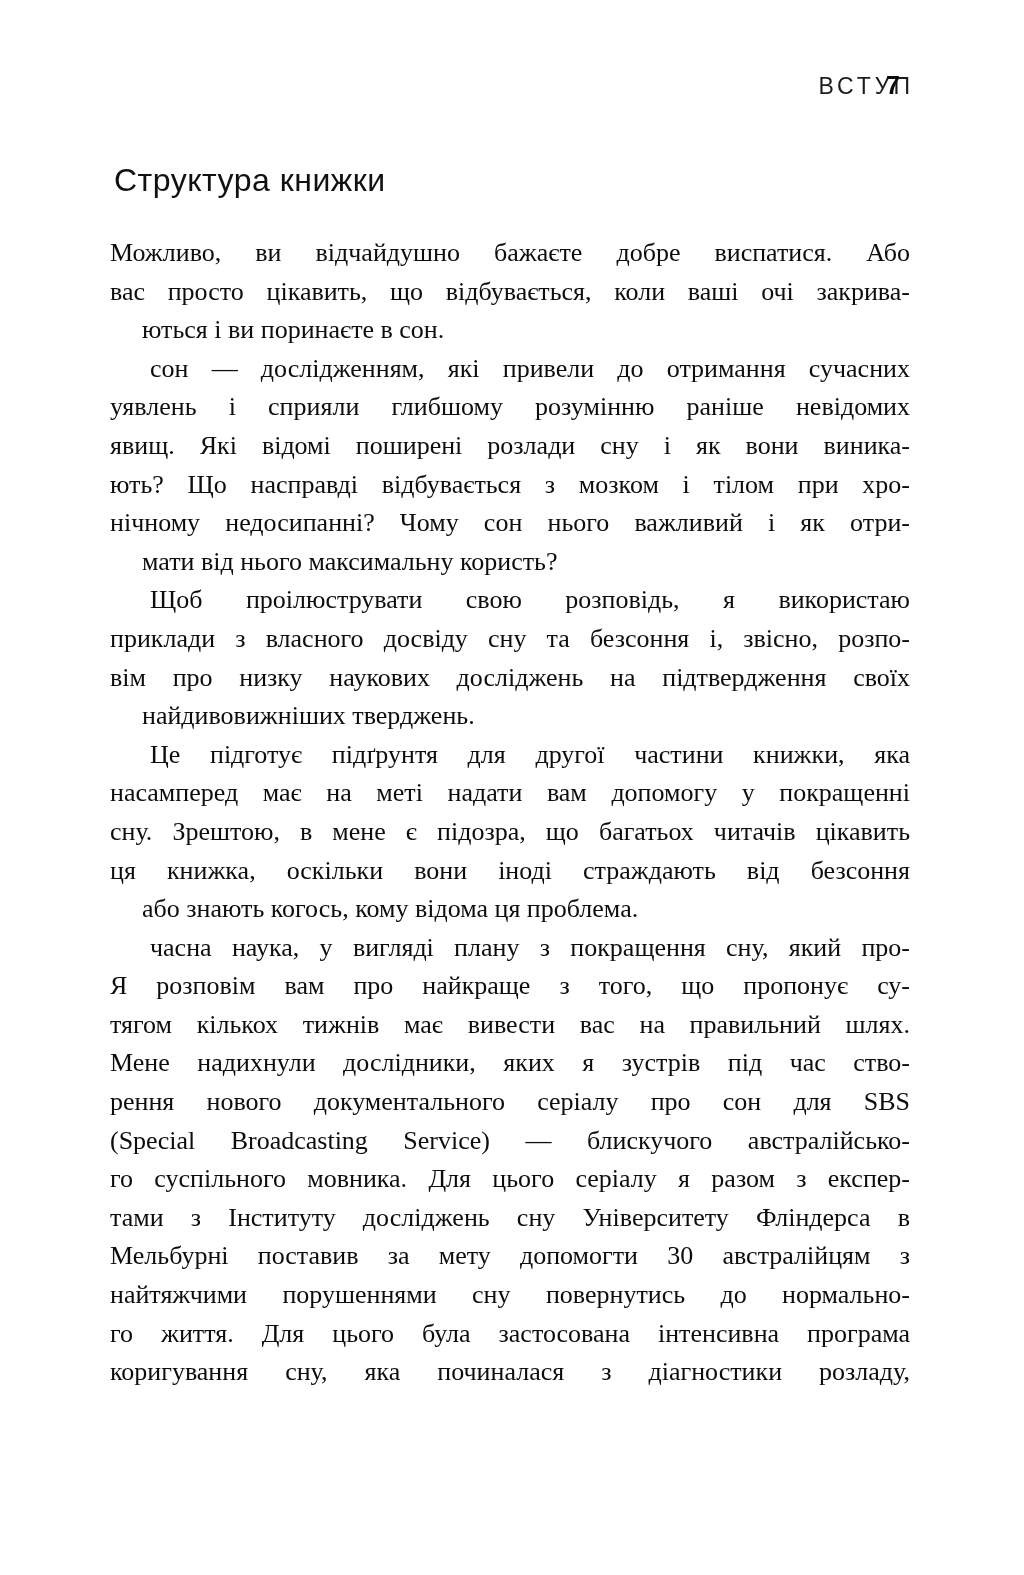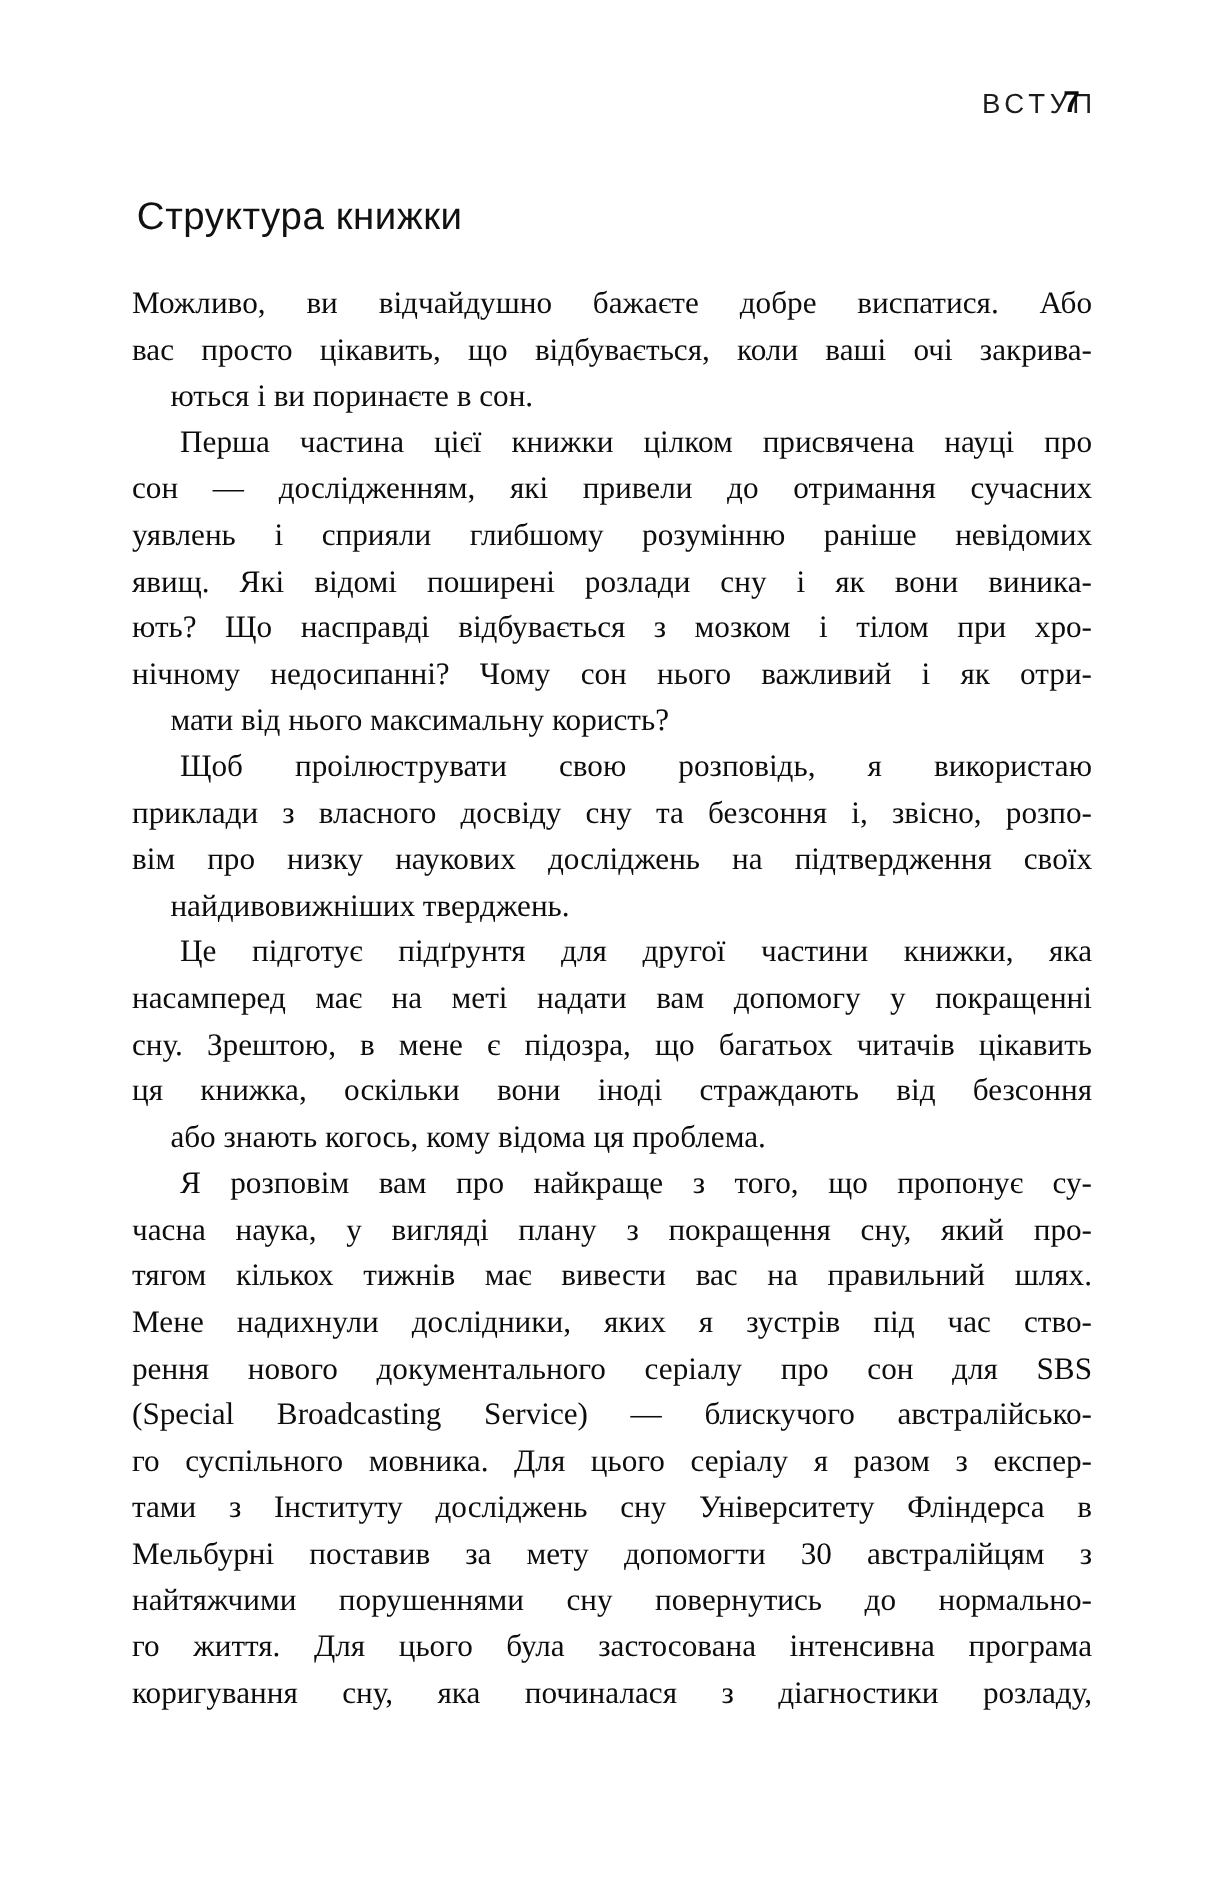--- a/index.html
+++ b/index.html
@@ -86,21 +86,20 @@
 
   <h1 class="section-heading">Структура книжки</h1>
 
   <div class="body-text" id="body-text">
       <div class="para">
         <div class="line">Можливо, ви відчайдушно бажаєте добре виспатися. Або</div>
         <div class="line">вас просто цікавить, що відбувається, коли ваші очі закрива-</div>
         <div class="line last">ються і ви поринаєте в сон.</div>
       </div>
       <div class="para indent">
-        <div class="line">Перша частина цієї книжки цілком присвячена науці про</div>
         <div class="line">сон — дослідженням, які привели до отримання сучасних</div>
         <div class="line">уявлень і сприяли глибшому розумінню раніше невідомих</div>
         <div class="line">явищ. Які відомі поширені розлади сну і як вони виника-</div>
         <div class="line">ють? Що насправді відбувається з мозком і тілом при хро-</div>
         <div class="line">нічному недосипанні? Чому сон нього важливий і як отри-</div>
         <div class="line last">мати від нього максимальну користь?</div>
       </div>
       <div class="para indent">
         <div class="line">Щоб проілюструвати свою розповідь, я використаю</div>
         <div class="line">приклади з власного досвіду сну та безсоння і, звісно, розпо-</div>
@@ -108,22 +107,22 @@
         <div class="line last">найдивовижніших тверджень.</div>
       </div>
       <div class="para indent">
         <div class="line">Це підготує підґрунтя для другої частини книжки, яка</div>
         <div class="line">насамперед має на меті надати вам допомогу у покращенні</div>
         <div class="line">сну. Зрештою, в мене є підозра, що багатьох читачів цікавить</div>
         <div class="line">ця книжка, оскільки вони іноді страждають від безсоння</div>
         <div class="line last">або знають когось, кому відома ця проблема.</div>
       </div>
       <div class="para indent">
+        <div class="line">часна наука, у вигляді плану з покращення сну, який про-</div>
         <div class="line">Я розповім вам про найкраще з того, що пропонує су-</div>
-        <div class="line">часна наука, у вигляді плану з покращення сну, який про-</div>
         <div class="line">тягом кількох тижнів має вивести вас на правильний шлях.</div>
         <div class="line">Мене надихнули дослідники, яких я зустрів під час ство-</div>
         <div class="line">рення нового документального серіалу про сон для SBS</div>
         <div class="line">(Special Broadcasting Service) — блискучого австралійсько-</div>
         <div class="line">го суспільного мовника. Для цього серіалу я разом з експер-</div>
         <div class="line">тами з Інституту досліджень сну Університету Фліндерса в</div>
         <div class="line">Мельбурні поставив за мету допомогти 30 австралійцям з</div>
         <div class="line">найтяжчими порушеннями сну повернутись до нормально-</div>
         <div class="line">го життя. Для цього була застосована інтенсивна програма</div>
         <div class="line">коригування сну, яка починалася з діагностики розладу,</div>

